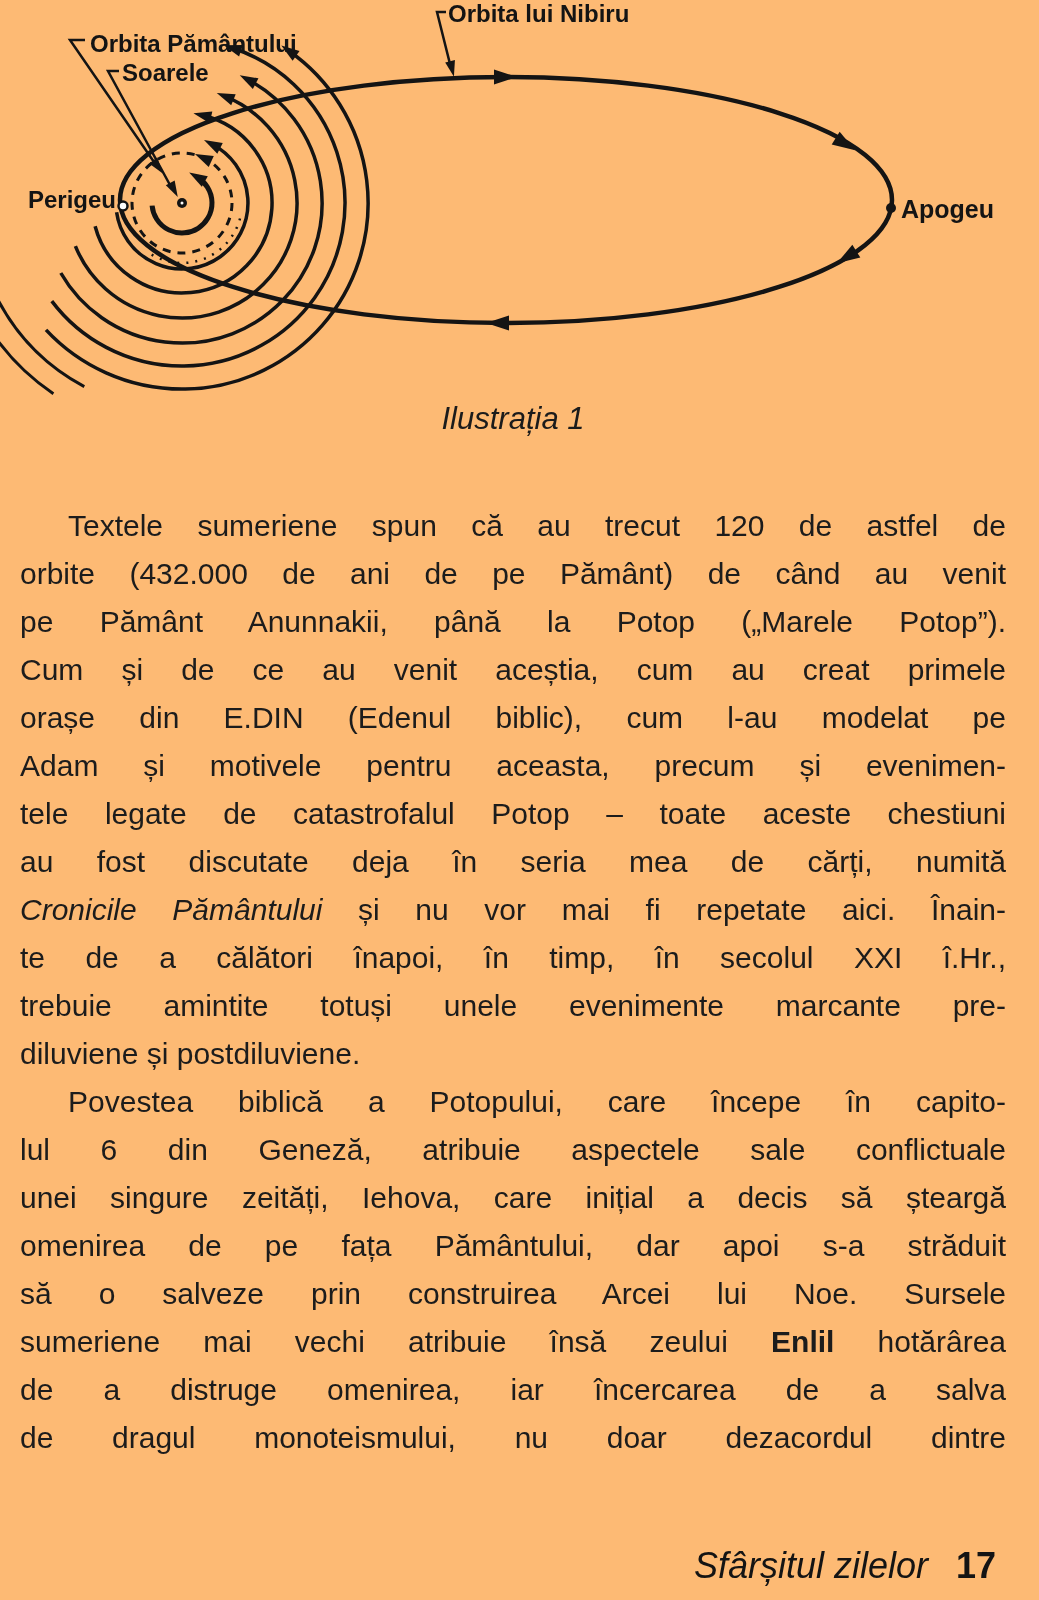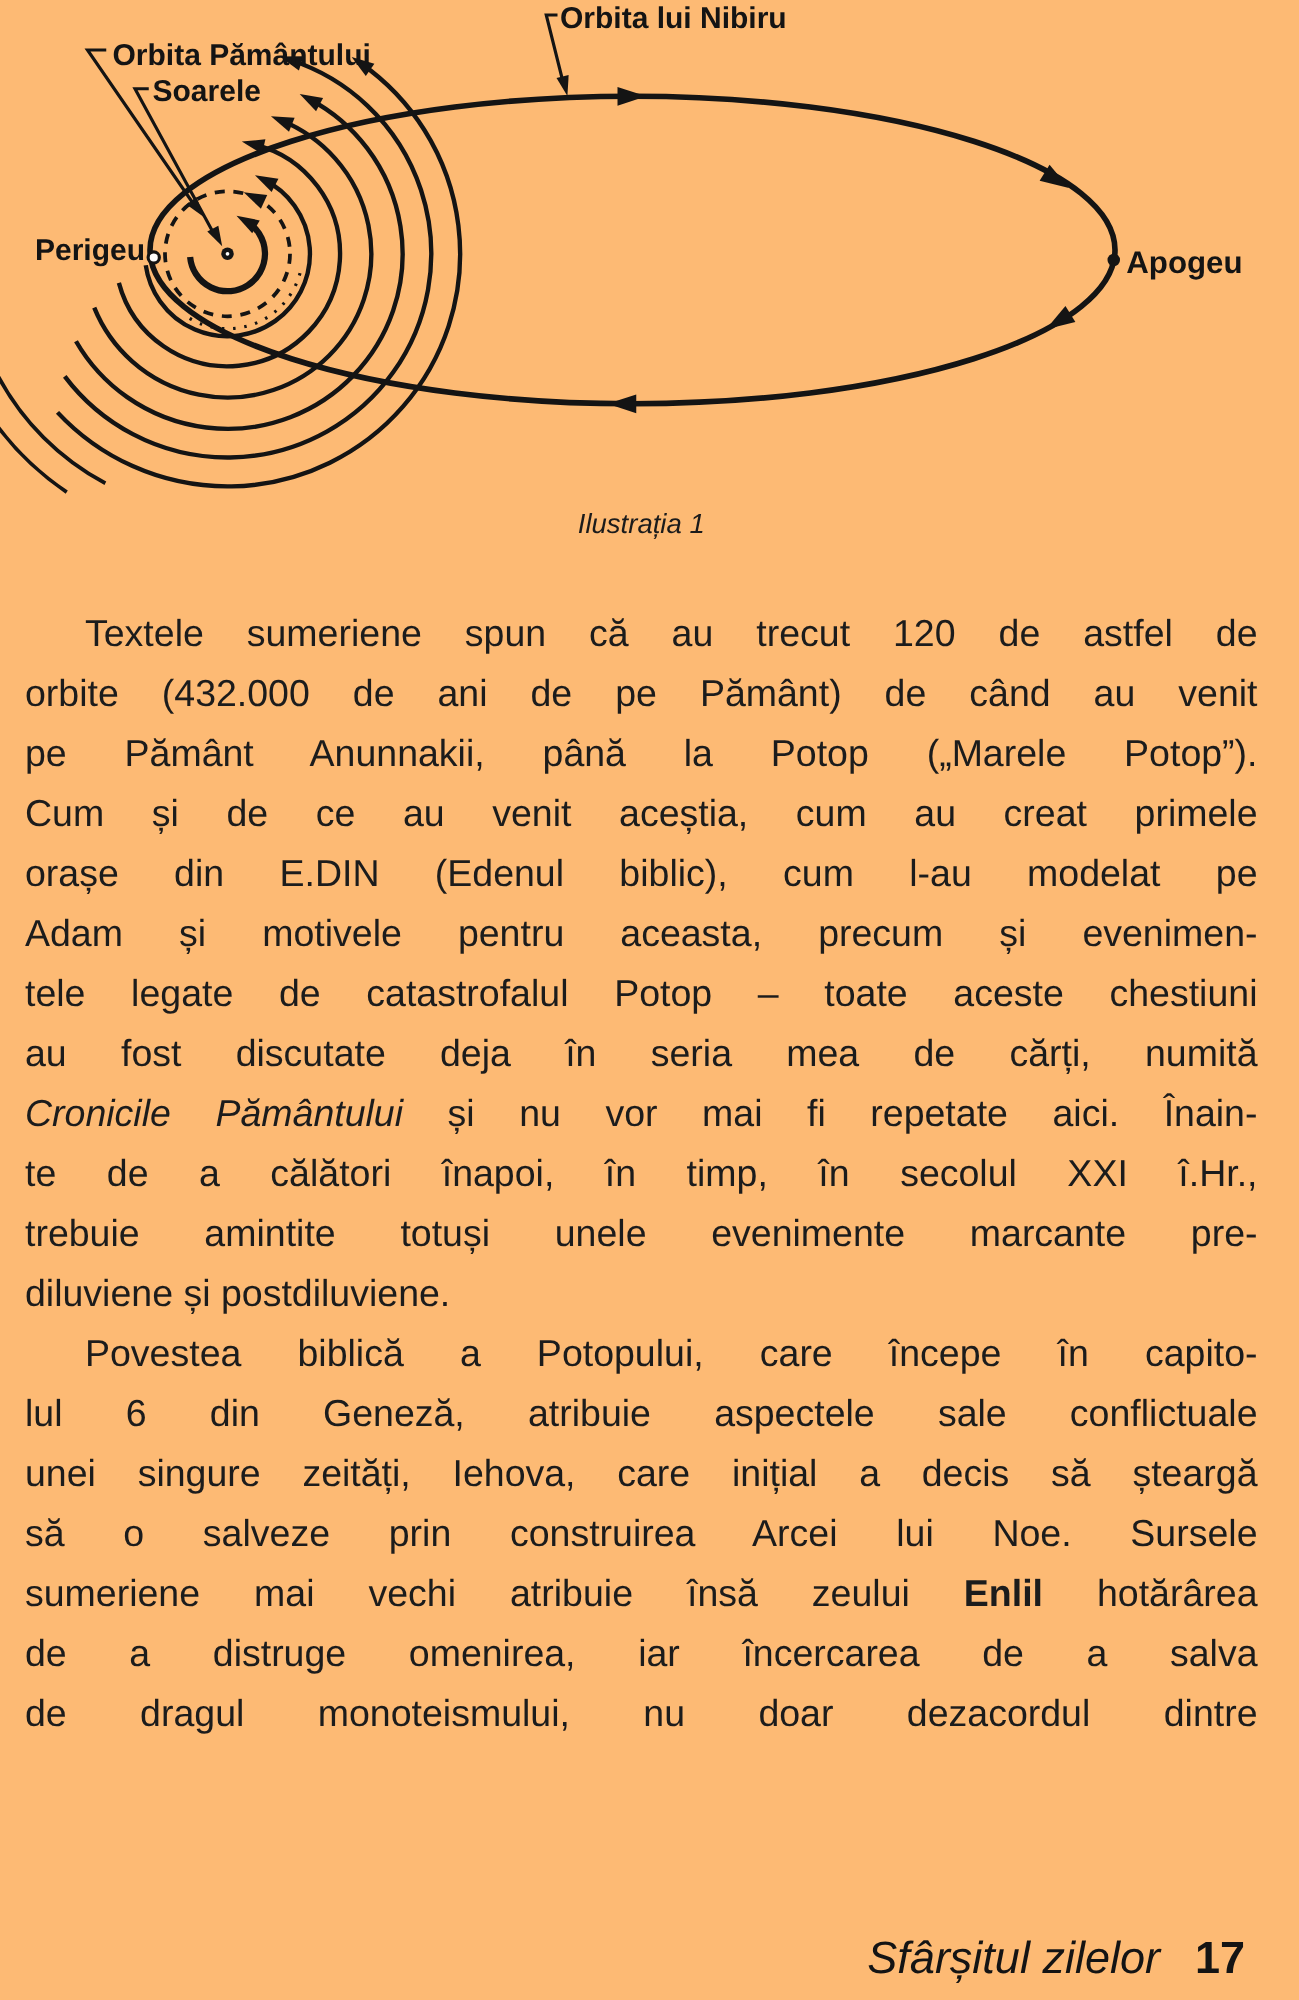--- a/index.html
+++ b/index.html
@@ -6,25 +6,25 @@
   .page {
     position:relative; width:1039px; height:1600px;
     background:#fdba74; color:#161616;
     font-family:"Liberation Sans", sans-serif;
     overflow:hidden;
   }
   .diagram { position:absolute; top:0; left:0; }
   .diagram text { font-family:"Liberation Sans", sans-serif; font-weight:700; fill:#141414; }
   .caption {
     position:absolute; top:402px; left:20px; width:986px;
-    text-align:center; font-style:italic; font-size:22px; line-height:34px;
+    text-align:center; font-style:italic; font-size:31px; line-height:34px;
     color:#1b1b1b;
   }
   .body-text {
-    position:absolute; top:484px; left:20px; width:986px;
+    position:absolute; top:502px; left:20px; width:986px;
     font-size:30px; color:#1c1c1c;
   }
   .line {
     height:48px; line-height:48px;
     text-align:justify; text-align-last:justify;
     white-space:normal;
   }
   .line.indent { text-indent:48px; }
   .line.last { text-align-last:left; }
   .it { font-style:italic;margin-top:40px; }
@@ -116,20 +116,21 @@
       <div class="line"><span>Adam și motivele pentru aceasta, precum și evenimen-</span></div>
       <div class="line"><span>tele legate de catastrofalul Potop – toate aceste chestiuni</span></div>
       <div class="line"><span>au fost discutate deja în seria mea de cărți, numită</span></div>
       <div class="line"><span class="it">Cronicile Pământului</span><span> și nu vor mai fi repetate aici. Înain-</span></div>
       <div class="line"><span>te de a călători înapoi, în timp, în secolul XXI î.Hr.,</span></div>
       <div class="line"><span>trebuie amintite totuși unele evenimente marcante pre-</span></div>
       <div class="line last"><span>diluviene și postdiluviene.</span></div>
       <div class="line indent"><span>Povestea biblică a Potopului, care începe în capito-</span></div>
       <div class="line"><span>lul 6 din Geneză, atribuie aspectele sale conflictuale</span></div>
       <div class="line"><span>unei singure zeități, Iehova, care inițial a decis să șteargă</span></div>
+      <div class="line"><span>omenirea de pe fața Pământului, dar apoi s-a străduit</span></div>
       <div class="line"><span>să o salveze prin construirea Arcei lui Noe. Sursele</span></div>
       <div class="line"><span>sumeriene mai vechi atribuie însă zeului </span><span class="bd">Enlil</span><span> hotărârea</span></div>
       <div class="line"><span>de a distruge omenirea, iar încercarea de a salva</span></div>
       <div class="line"><span>de dragul monoteismului, nu doar dezacordul dintre</span></div>
     </div>
 
   <div class="footer">
     <span class="book-title">Sfârșitul zilelor</span><span class="page-num">17</span>
   </div>
 </div>

